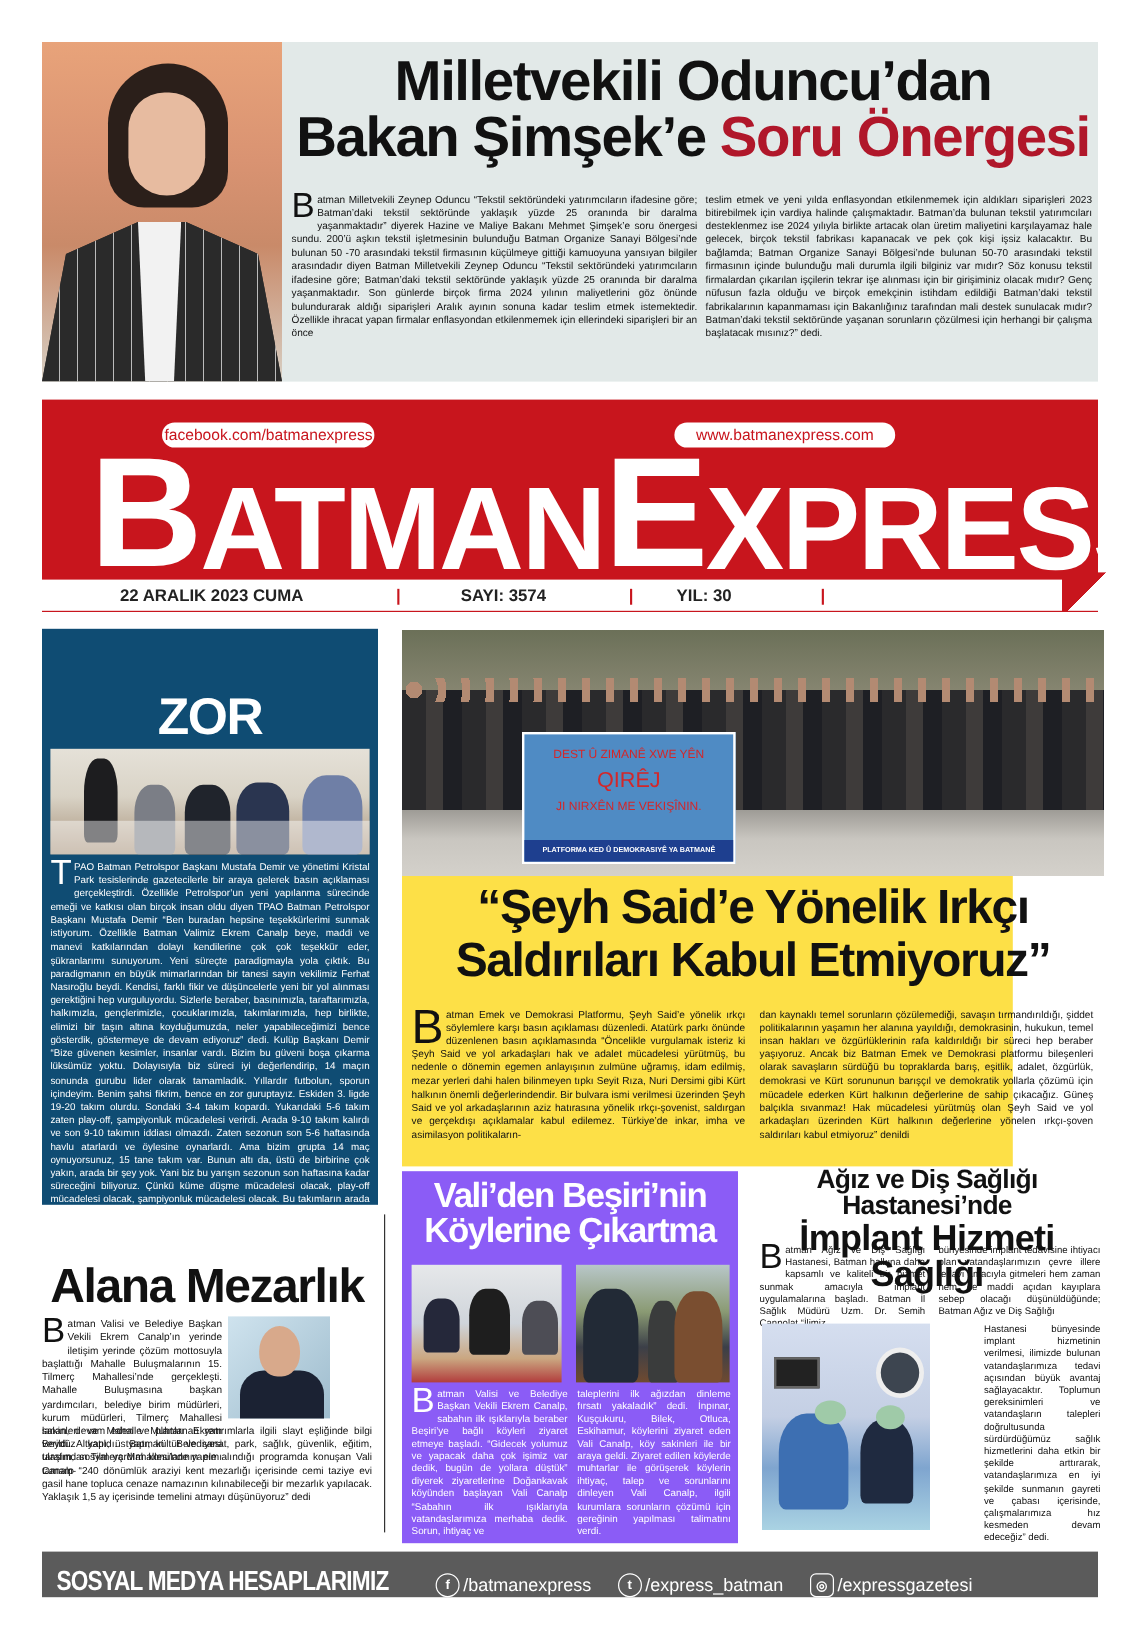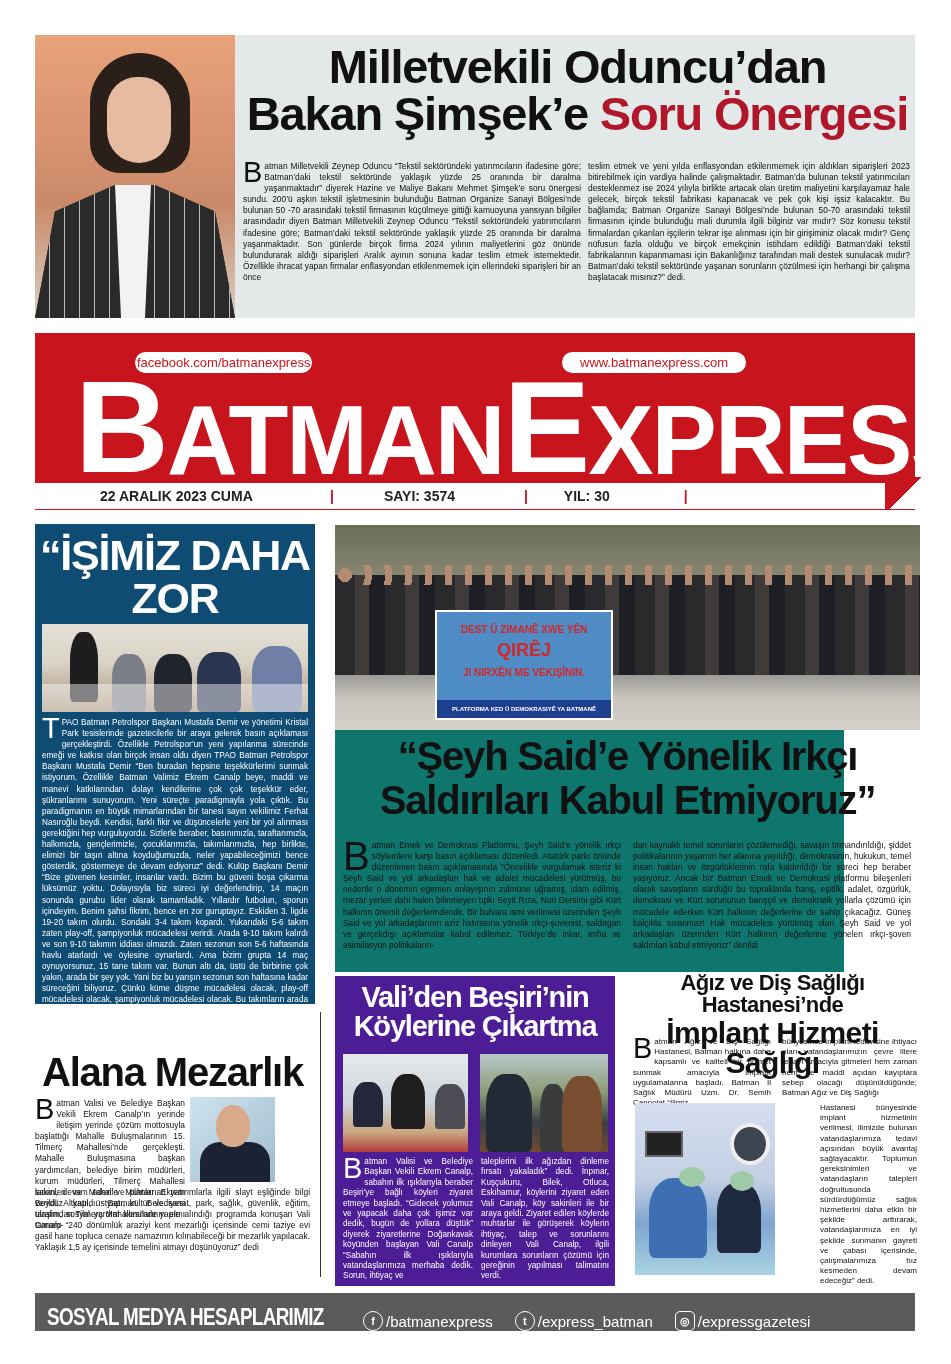--- a/index.html
+++ b/index.html
@@ -47,32 +47,32 @@
 #dn-text1{left:35px;top:1098px;width:150px}
 #dn-photo{left:190px;top:1097px;width:85px;height:85px;background:linear-gradient(135deg,#cfe3ee,#9ebccd)}
 #dn-photo .head{position:absolute;left:26px;top:8px;width:34px;height:42px;border-radius:50% 50% 45% 45%;background:#d8a98b}
 #dn-photo .suit{position:absolute;left:10px;top:45px;width:70px;height:40px;background:#1b2233;border-radius:20px 20px 0 0}
 #dn-text2{left:35px;top:1187px;width:275px}
 #dn-rule{left:320px;top:1012px;width:1px;height:265px;background:#333}
 
 
 #center-photo{left:335px;top:525px;width:585px;height:205px;background:linear-gradient(180deg,#6b7058 0%,#8c8a76 30%,#5b5a55 55%,#c9c6c0 85%,#d4d1cb 100%)}
 #banner{left:100px;top:85px;width:178px;height:110px;background:#4f8bc4;border:2px solid #fff}
-#banner .l1,#banner .l2,#banner .l3{color:#d3272a;font-weight:700;text-align:center;width:100%;position:absolute}
+#banner .l1,#banner .l2,#banner .l3{color:#d3272a;font-weight:400;text-align:center;width:100%;position:absolute}
 #banner .l1{top:12px;font-size:10px}
 #banner .l2{top:28px;font-size:18px}
 #banner .l3{top:55px;font-size:10px}
 #banner .foot{position:absolute;left:0;bottom:0;width:100%;height:18px;background:#1e3f8f;color:#fff;font-size:6px;font-weight:700;text-align:center;line-height:18px}
-#center-box{left:335px;top:730px;width:509px;height:242px;background:#0f766e}
+#center-box{left:335px;top:730px;width:509px;height:242px;background:#fde047}
 #center-title{left:0;top:4px;width:585px;font-size:40px;line-height:1.1}
 #center-col1{left:8px;top:110px;width:278px}
 #center-col2{left:298px;top:110px;width:278px}
 
 
-#vali{left:335px;top:976px;width:280px;height:310px;background:#4c1d95;color:#fff}
+#vali{left:335px;top:976px;width:280px;height:310px;background:#8b5cf6;color:#fff}
 #vali-title{left:0;top:7px;width:280px;font-size:29px;color:#fff}
 #vali-ph1{left:8px;top:78px;width:125px;height:98px;background:linear-gradient(180deg,#e6e8ea 0%,#cfd4da 50%,#caa680 80%,#b23d3d 100%)}
 #vali-ph2{left:145px;top:78px;width:128px;height:98px;background:linear-gradient(180deg,#b8c7c9 0%,#8a9a73 40%,#3b3f48 70%,#6f4a30 100%)}
 #vali-text1{left:8px;top:181px;width:130px;color:#fff;font-size:8.2px;line-height:10.4px}
 #vali-text2{left:146px;top:181px;width:128px;color:#fff;font-size:8.2px;line-height:10.4px}
 
 
 #imp-title{left:625px;top:972px;width:295px;font-size:22px;letter-spacing:-.6px}
 #imp-title .big{font-size:30px;display:block;margin-top:2px}
 #imp-col1{left:633px;top:1037px;width:138px;font-size:8px;line-height:10.2px}
@@ -124,21 +124,21 @@
   <span style="margin-left:65px;width:200px">22 ARALIK 2023 CUMA</span>
   <span class="sep" style="margin-left:30px">|</span>
   <span style="margin-left:50px;width:110px">SAYI: 3574</span>
   <span class="sep" style="margin-left:30px">|</span>
   <span style="margin-left:36px;width:80px">YIL: 30</span>
   <span class="sep" style="margin-left:40px">|</span>
 </div>
 
 <section id="blue" class="abs">
   <h2 id="blue-title" class="abs hl">
-    <span>“İŞİMİZ DAHA</span><br>
+    <br>
     <span>ZOR OLACAK”</span>
   </h2>
   <div id="blue-photo" class="abs">
     <div class="person" style="left:28px;top:8px;width:28px;height:70px;background:#1d1d1f"></div>
     <div class="person" style="left:70px;top:30px;width:34px;height:58px;background:#7b7e86"></div>
     <div class="person" style="left:112px;top:30px;width:38px;height:58px;background:#20242c"></div>
     <div class="person" style="left:155px;top:28px;width:44px;height:60px;background:#2a3550"></div>
     <div class="person" style="left:210px;top:22px;width:50px;height:66px;background:#6f7fa6"></div>
     <div style="position:absolute;left:0;top:60px;width:266px;height:28px;background:rgba(255,255,255,.45)"></div>
   </div>

